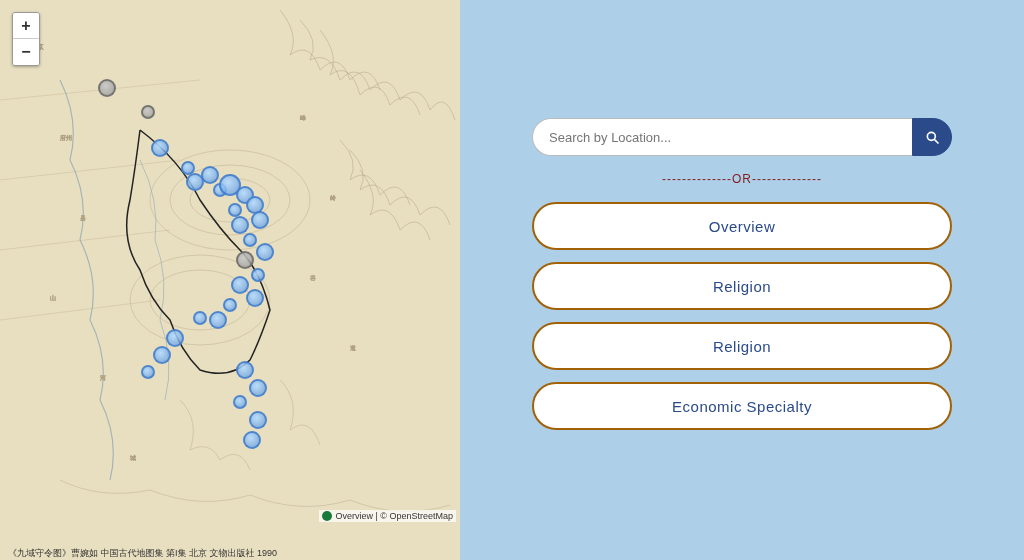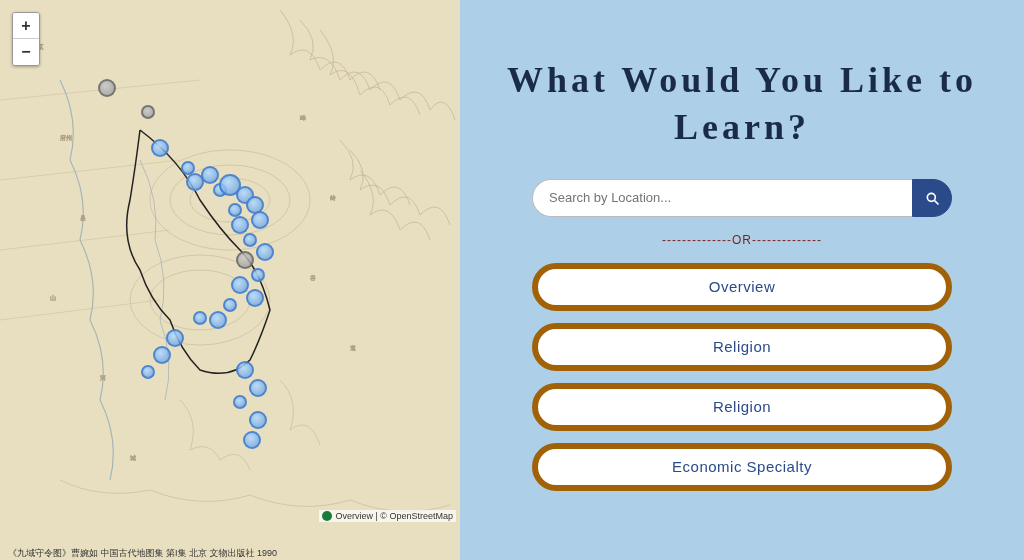--- a/index.html
+++ b/index.html
@@ -196,21 +196,21 @@
       color: #7f1d1d;
       margin-bottom: 16px;
       letter-spacing: 1px;
     }
 
     .category-btn {
       width: 100%;
       max-width: 420px;
       height: 48px;
       background: white;
-      border: 6px solid #a16207;
+      border: 2px solid #a16207;
       border-radius: 24px;
       font-size: 15px;
       color: #2a4a8a;
       cursor: pointer;
       margin-bottom: 12px;
       font-family: Arial, sans-serif;
       font-weight: 400;
       letter-spacing: 0.5px;
     }
   </style>
@@ -313,21 +313,20 @@
       <span>Overview | © OpenStreetMap</span>
     </div>
 
     <div class="map-caption">《九域守令图》曹婉如 中国古代地图集 第I集 北京 文物出版社 1990</div>
 
   </div>
 </div>
 
 <div class="content-panel">
 
-  <h1 class="main-title">What Would You Like to Learn?</h1>
 
   <div class="search-row">
     <input class="search-input" type="text" placeholder="Search by Location..." style="">
     <button class="search-btn">
       <svg viewBox="0 0 24 24" xmlns="http://www.w3.org/2000/svg">
         <path d="M21 21l-4.35-4.35M17 11A6 6 0 1 1 5 11a6 6 0 0 1 12 0z" stroke="white" stroke-width="2.5" fill="none" stroke-linecap="round"></path>
       </svg>
     </button>
   </div>
 

